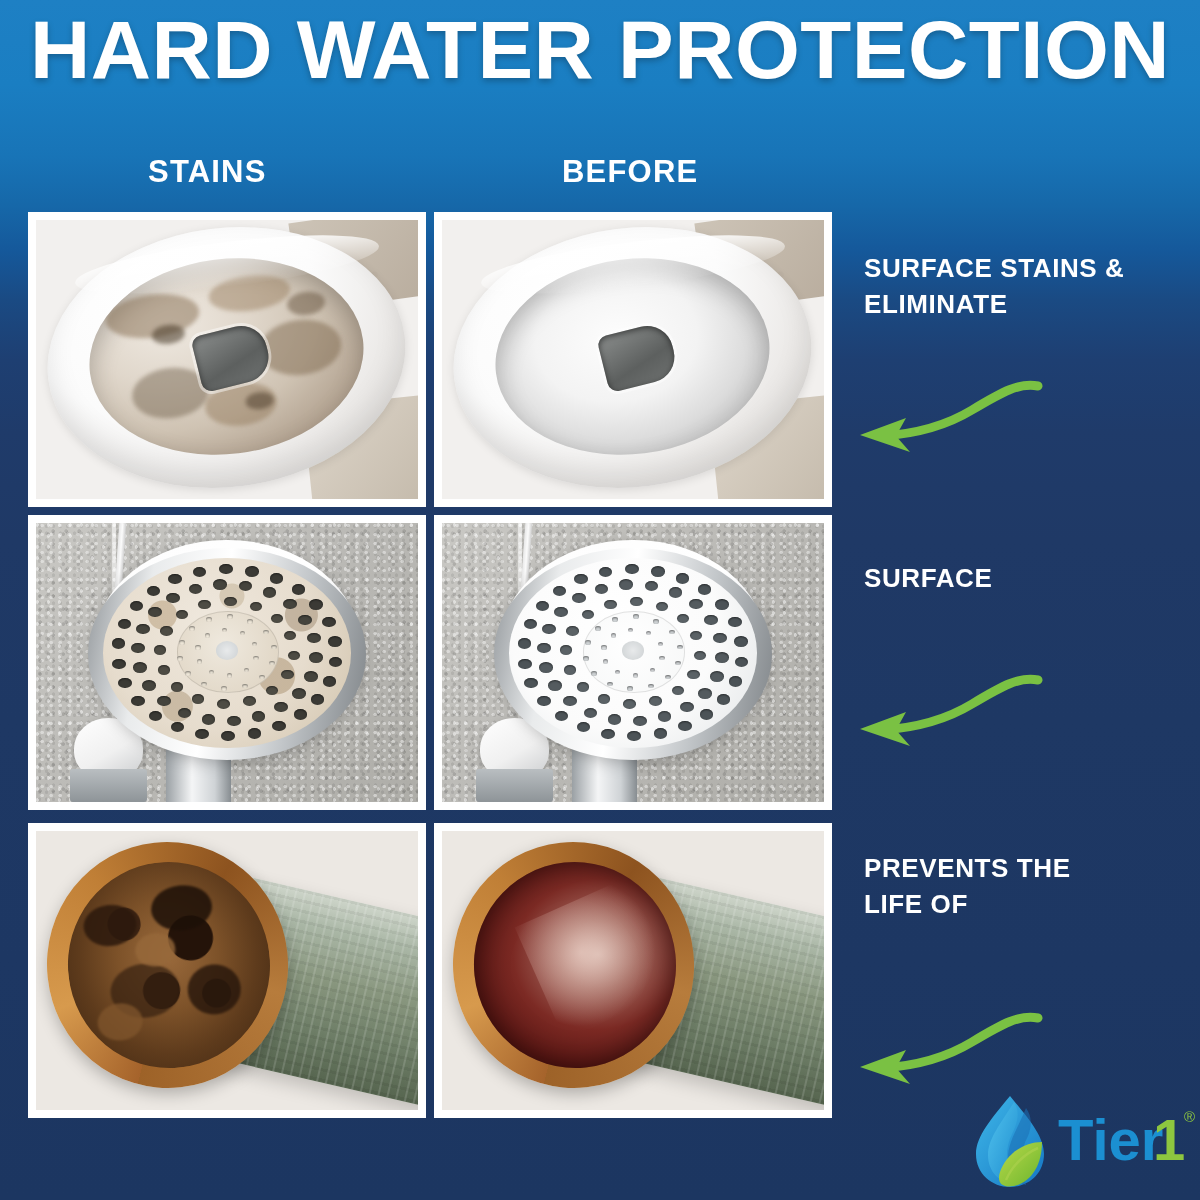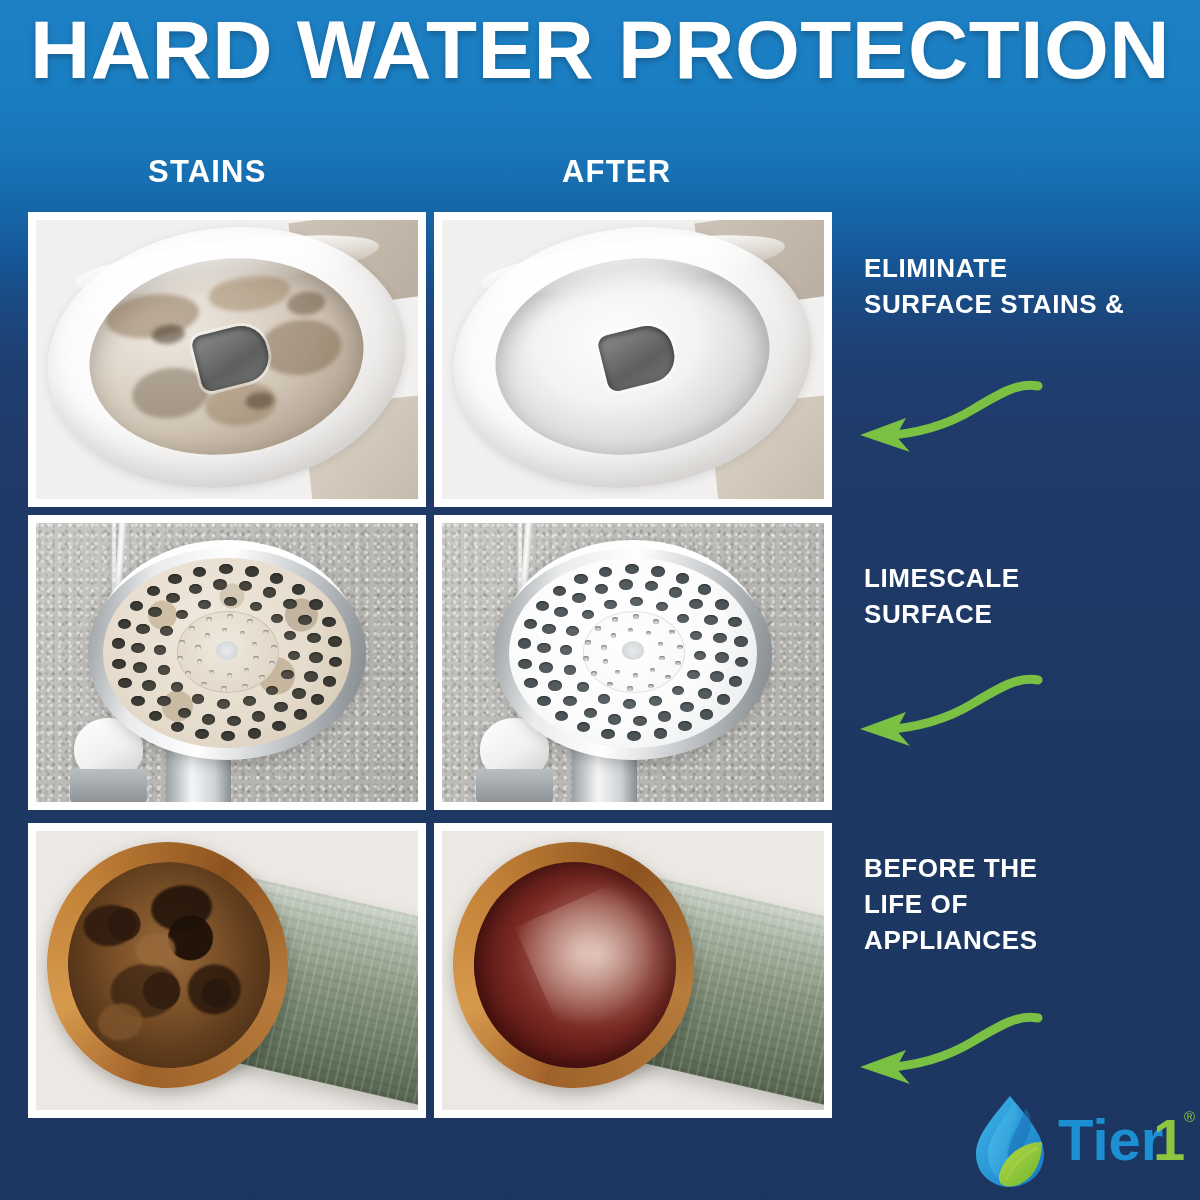--- a/index.html
+++ b/index.html
@@ -277,21 +277,21 @@
   .logo-word{position:absolute;left:96px;top:6px;width:140px;height:86px;}
 </style>
 </head>
 <body>
 
 <div class="stage">
 
   <div class="title">HARD WATER PROTECTION</div>
 
   <div class="colhead before">STAINS</div>
-  <div class="colhead after">AFTER</div>
+  <div class="colhead after">BEFORE</div>
 
   <div class="grid">
 
     <div class="panel col-b row-1">
       <div class="photo">
         <div class="toilet-bg"></div>
         <div class="toilet-floor"></div>
         <div class="toilet-floor2"></div>
         <div class="toilet-rim"></div>
         <div class="toilet-bowl bowl-dirty">
@@ -552,41 +552,39 @@
       <div class="photo">
         <div class="pipe-bg"></div>
         <div class="pipe-body"></div>
         <div class="pipe-rim"></div>
         <div class="pipe-bore bore-clean"></div>
       </div>
     </div>
   </div>
 
   <div class="benefit b1">
+    <div class="line">SURFACE STAINS &amp;</div>
     <div class="line">ELIMINATE</div>
-    <div class="line">SURFACE STAINS &amp;</div>
   </div>
   <svg class="arrow a1" viewBox="0 0 200 80">
     <path d="M186 8 C168 4 150 14 120 32 C92 49 62 56 30 58" fill="none" stroke="#7ac143" stroke-width="9" stroke-linecap="round"></path>
     <path d="M8 57 L54 40 L44 58 L58 74 Z" fill="#7ac143"></path>
   </svg>
 
   <div class="benefit b2">
-    <div class="line">LIMESCALE</div>
     <div class="line">SURFACE</div>
   </div>
   <svg class="arrow a2" viewBox="0 0 200 80">
     <path d="M186 8 C168 4 150 14 120 32 C92 49 62 56 30 58" fill="none" stroke="#7ac143" stroke-width="9" stroke-linecap="round"></path>
     <path d="M8 57 L54 40 L44 58 L58 74 Z" fill="#7ac143"></path>
   </svg>
 
   <div class="benefit b3">
-    <div class="line">BEFORE THE</div>
+    <div class="line">PREVENTS THE</div>
     <div class="line">LIFE OF</div>
-    <div class="line">APPLIANCES</div>
   </div>
   <svg class="arrow a3" viewBox="0 0 200 80">
     <path d="M186 8 C168 4 150 14 120 32 C92 49 62 56 30 58" fill="none" stroke="#7ac143" stroke-width="9" stroke-linecap="round"></path>
     <path d="M8 57 L54 40 L44 58 L58 74 Z" fill="#7ac143"></path>
   </svg>
 
   <div class="logo">
     <svg class="logo-mark" viewBox="0 0 96 100">
       <defs>
         <linearGradient id="dropA" x1="0" y1="0" x2="1" y2="1">

